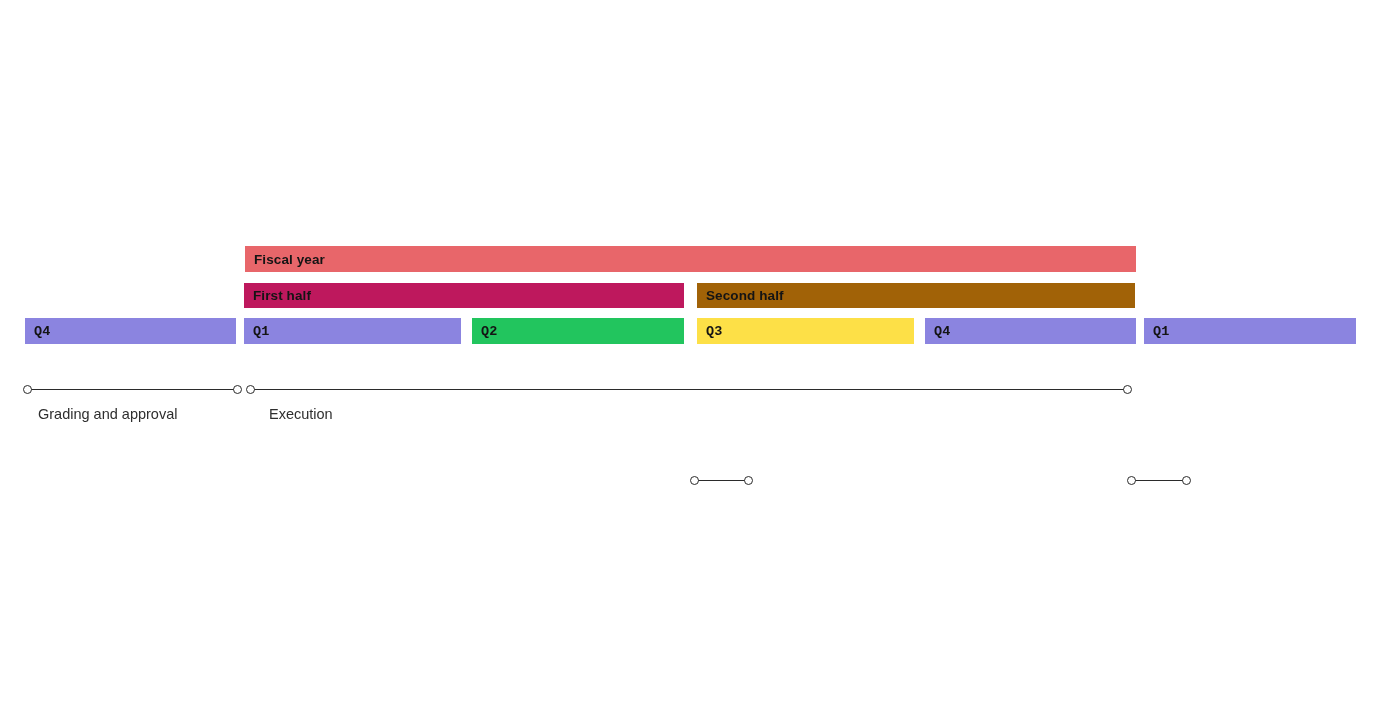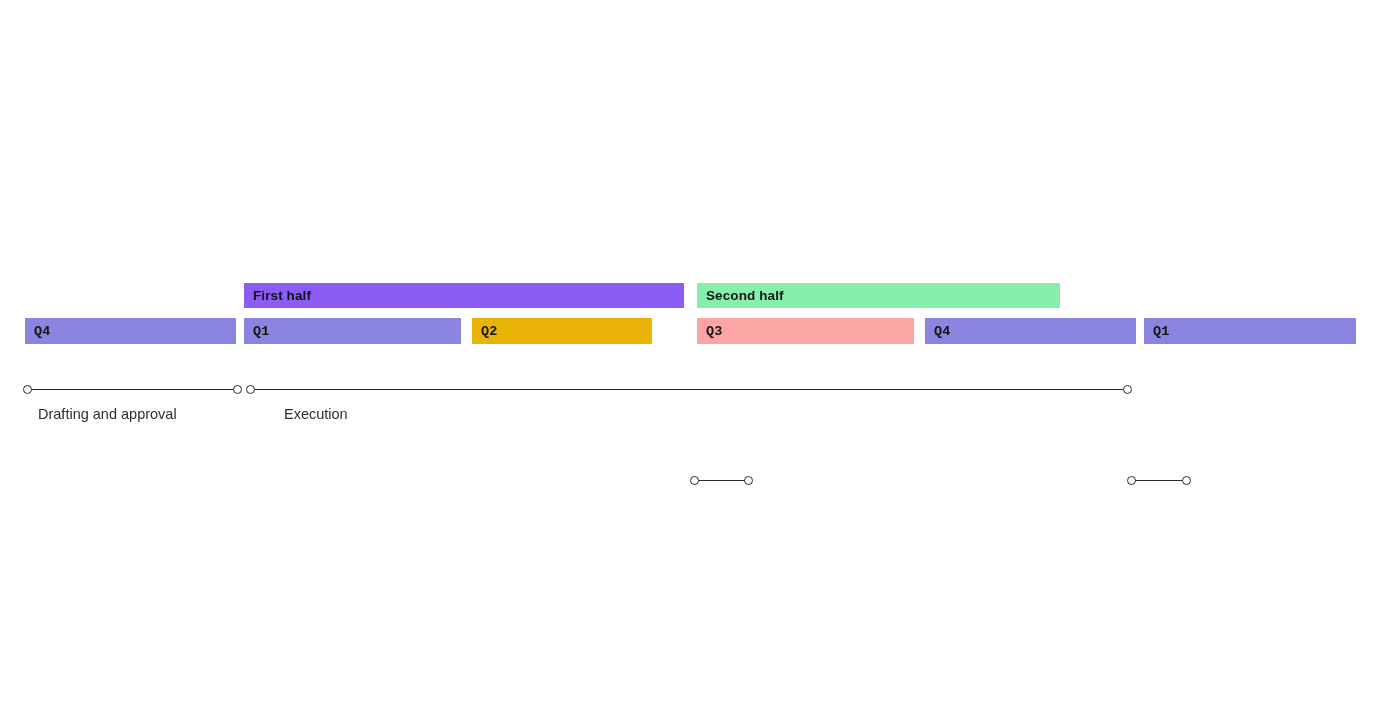--- a/index.html
+++ b/index.html
@@ -65,40 +65,41 @@
     font-size: 14.5px;
     color: #2e2e2e;
     line-height: 22px;
     white-space: pre-line;
   }
 </style>
 </head>
 <body>
 
 <div id="canvas">
-    <div class="bar tier-half" style="left: 244px; top: 283px; width: 440px; background: #8b5cf6;">First half</div>
-    <div class="bar tier-half" style="left: 697px; top: 283px; width: 363px; background: #86efac;">Second half</div>
+    <div class="bar tier-fiscal" style="left: 245px; top: 246px; width: 891px; background: rgb(232, 102, 106);">Fiscal year</div>
+    <div class="bar tier-half" style="left: 244px; top: 283px; width: 440px; background: #be185d;">First half</div>
+    <div class="bar tier-half" style="left: 697px; top: 283px; width: 438px; background: #a16207;">Second half</div>
     <div class="bar tier-quarter" style="left: 25px; top: 318px; width: 211px; background: rgb(139, 132, 224);">Q4</div>
     <div class="bar tier-quarter" style="left: 244px; top: 318px; width: 217px; background: rgb(139, 132, 224);">Q1</div>
-    <div class="bar tier-quarter" style="left: 472px; top: 318px; width: 180px; background: #eab308;">Q2</div>
-    <div class="bar tier-quarter" style="left: 697px; top: 318px; width: 217px; background: #fca5a5;">Q3</div>
+    <div class="bar tier-quarter" style="left: 472px; top: 318px; width: 212px; background: #22c55e;">Q2</div>
+    <div class="bar tier-quarter" style="left: 697px; top: 318px; width: 217px; background: #fde047;">Q3</div>
     <div class="bar tier-quarter" style="left: 925px; top: 318px; width: 211px; background: rgb(139, 132, 224);">Q4</div>
     <div class="bar tier-quarter" style="left: 1144px; top: 318px; width: 212px; background: rgb(139, 132, 224);">Q1</div>
     <div class="phase" style="left: 27px; top: 389px;">
       <div class="line" style="width: 210px;"></div>
       <div class="dot" style="left: -4.5px;"></div>
       <div class="dot" style="left: 205.5px;"></div>
     </div>
-    <div class="phase-label" style="left: 38px; top: 403px; width: 260px;">Drafting and approval</div>
+    <div class="phase-label" style="left: 38px; top: 403px; width: 260px;">Grading and approval</div>
     <div class="phase" style="left: 250px; top: 389px;">
       <div class="line" style="width: 877px;"></div>
       <div class="dot" style="left: -4.5px;"></div>
       <div class="dot" style="left: 872.5px;"></div>
     </div>
-    <div class="phase-label" style="left: 269px; top: 403px; width: 300px; margin-left: 15px;">Execution</div>
+    <div class="phase-label" style="left: 269px; top: 403px; width: 300px;">Execution</div>
     <div class="phase" style="left: 694px; top: 480px;">
       <div class="line" style="width: 54px;"></div>
       <div class="dot" style="left: -4.5px;"></div>
       <div class="dot" style="left: 49.5px;"></div>
     </div>
     <div class="phase" style="left: 1131px; top: 480px;">
       <div class="line" style="width: 55px;"></div>
       <div class="dot" style="left: -4.5px;"></div>
       <div class="dot" style="left: 50.5px;"></div>
     </div>

